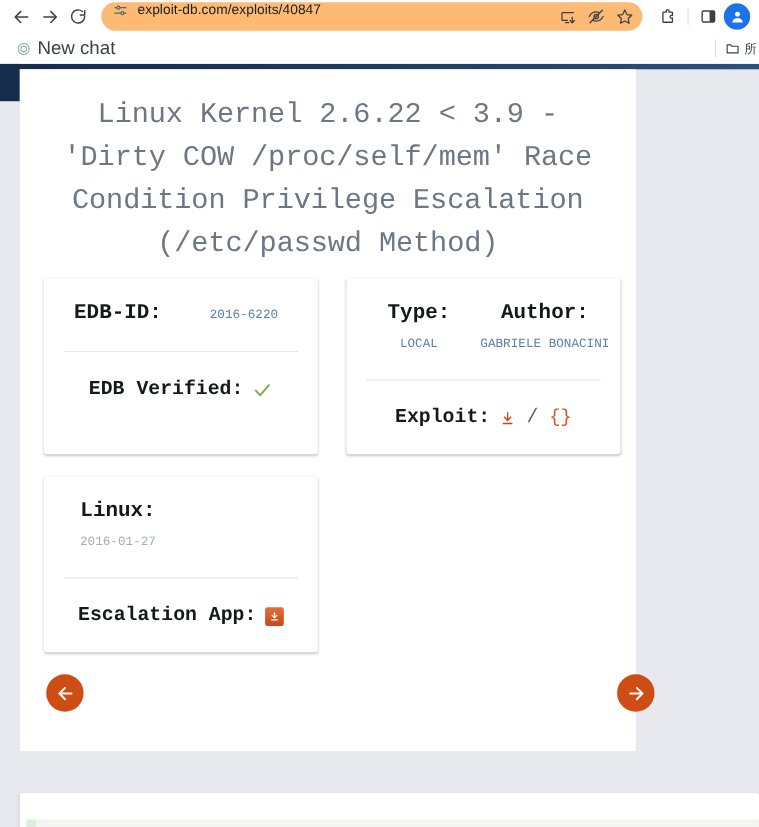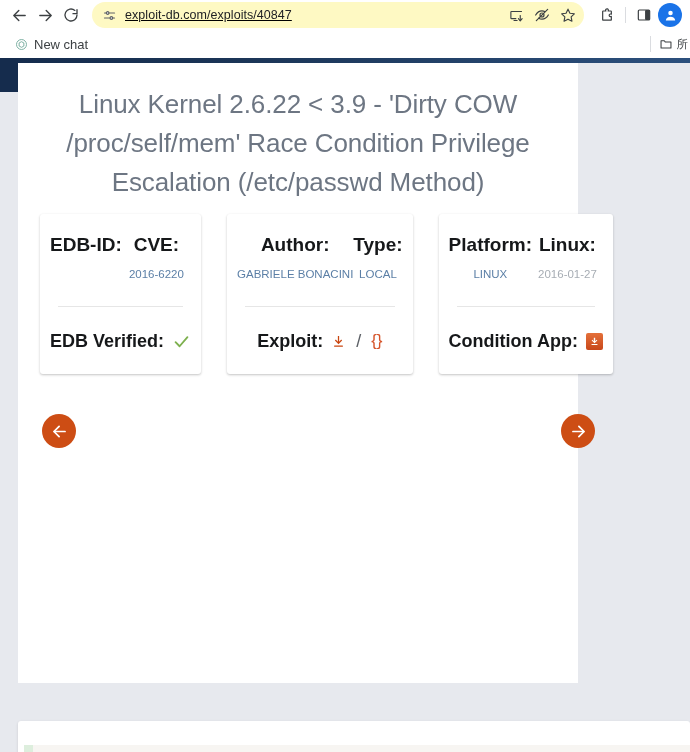--- a/index.html
+++ b/index.html
@@ -28,27 +28,25 @@
     border-radius: 50%;
     flex: 0 0 auto;
     color: #3c4043;
   }
   .nav-btn svg { display: block; }
 
   #omnibox {
     flex: 1 1 auto;
     height: 26px;
     margin: 0 6px 0 8px;
-    background: #fef9c3;
+    background: #fdba74;
     border-radius: 13px;
     display: flex;
-    align-items: center;
     padding: 0 4px 0 10px;
     min-width: 0;
-    text-decoration: underline;
   }
   #site-info-icon { flex: 0 0 auto; margin-right: 8px; color: #5f6368; display:flex; }
   #url-text {
     flex: 1 1 auto;
     font-size: 12.5px;
     color: #202124;
     white-space: nowrap;
     overflow: hidden;
     text-overflow: ellipsis;
     letter-spacing: 0.05px;
@@ -88,21 +86,21 @@
     align-items: center;
     padding: 0 8px;
     position: relative;
   }
   .bm-item {
     display: flex;
     align-items: center;
     gap: 6px;
     padding: 3px 6px;
     border-radius: 4px;
-    font-size: 13px;
+    font-size: 17px;
     color: #3c4043;
     white-space: nowrap;
   }
   .bm-favicon { width: 14px; height: 14px; flex: 0 0 auto; display:flex; align-items:center; justify-content:center;}
   #bm-right {
     position: absolute;
     right: 0; top: 0;
     height: 28px;
     display: flex;
     align-items: center;
@@ -145,38 +143,39 @@
     background: #152c4d;
   }
 
   
   #content-panel {
     position: absolute;
     top: 5px; left: 18px;
     width: 560px;
     min-height: 620px;
     background: #ffffff;
+    font-family: Liberation Mono, monospace;
   }
 
   
   #exploit-title {
     padding: 22px 28px 4px 28px;
     text-align: center;
     font-size: 26px;
     line-height: 39px;
     font-weight: 400;
     color: #6d7683;
     letter-spacing: -0.1px;
   }
 
   
   #cards-area {
     padding: 8px 14px 0 22px;
     display: grid;
-    grid-template-columns: 1fr 1fr 1fr;
+    grid-template-columns: 1fr 1fr;
     column-gap: 26px;
     row-gap: 20px;
   }
   .info-card {
     background: #ffffff;
     border-radius: 3px;
     box-shadow: 0 1px 3px rgba(0,0,0,0.14), 0 1px 2px rgba(0,0,0,0.10);
     padding: 18px 10px 20px 10px;
   }
   .card-top {
@@ -394,74 +393,69 @@
     <h1 id="exploit-title">Linux Kernel 2.6.22 &lt; 3.9 - 'Dirty COW /proc/self/mem' Race Condition Privilege Escalation (/etc/passwd Method)</h1>
 
     <div id="cards-area">
 
       <div class="info-card">
         <div class="card-top">
           <div>
             <div class="field-label">EDB-ID:</div>
           </div>
           <div>
-            <div class="field-label">CVE:</div>
             <div class="field-value val-link">2016-6220</div>
           </div>
         </div>
         <div class="card-rule"></div>
         <div class="card-bottom">
           <span class="field-label">EDB Verified:</span>
           <span class="check-icon">
             <svg width="19" height="19" viewBox="0 0 24 24" fill="none" stroke="currentColor" stroke-width="2.3" stroke-linecap="round" stroke-linejoin="round">
                 <polyline points="4.5 12.8 9.6 18 19.5 6.5"></polyline>
               </svg>
           </span>
         </div>
       </div>
 
       <div class="info-card">
         <div class="card-top">
           <div>
+            <div class="field-label">Type:</div>
+            <div class="field-value val-link">LOCAL</div>
+          </div>
+          <div>
             <div class="field-label">Author:</div>
             <div class="field-value val-link">GABRIELE BONACINI</div>
-          </div>
-          <div>
-            <div class="field-label">Type:</div>
-            <div class="field-value val-link">LOCAL</div>
           </div>
         </div>
         <div class="card-rule"></div>
         <div class="card-bottom">
           <span class="field-label">Exploit:</span>
           <span class="dl-icon">
             <svg width="15" height="15" viewBox="0 0 24 24" fill="currentColor">
                 <path d="M11 3h2v9.2l3.4-3.4 1.4 1.4L12 16.2 6.2 10.2l1.4-1.4L11 12.2z"></path>
                 <rect x="5" y="18.2" width="14" height="2.2" rx="0.6"></rect>
               </svg>
           </span>
           <span class="slash">/</span>
           <span class="braces">{}</span>
         </div>
       </div>
 
       <div class="info-card">
         <div class="card-top">
           <div>
-            <div class="field-label">Platform:</div>
-            <div class="field-value val-link">LINUX</div>
-          </div>
-          <div>
             <div class="field-label">Linux:</div>
             <div class="field-value val-muted">2016-01-27</div>
           </div>
         </div>
         <div class="card-rule"></div>
         <div class="card-bottom">
-          <span class="field-label">Condition App:</span>
+          <span class="field-label">Escalation App:</span>
           <span class="app-icon">
             <svg width="11" height="11" viewBox="0 0 24 24" fill="currentColor">
                 <path d="M10.5 4h3v7.5l3.2-3.2 1.5 1.5L12 16l-6.2-6.2 1.5-1.5 3.2 3.2z"></path>
                 <rect x="5.5" y="17.4" width="13" height="2.2" rx="0.6"></rect>
               </svg>
           </span>
         </div>
       </div>
 
       <div></div>

